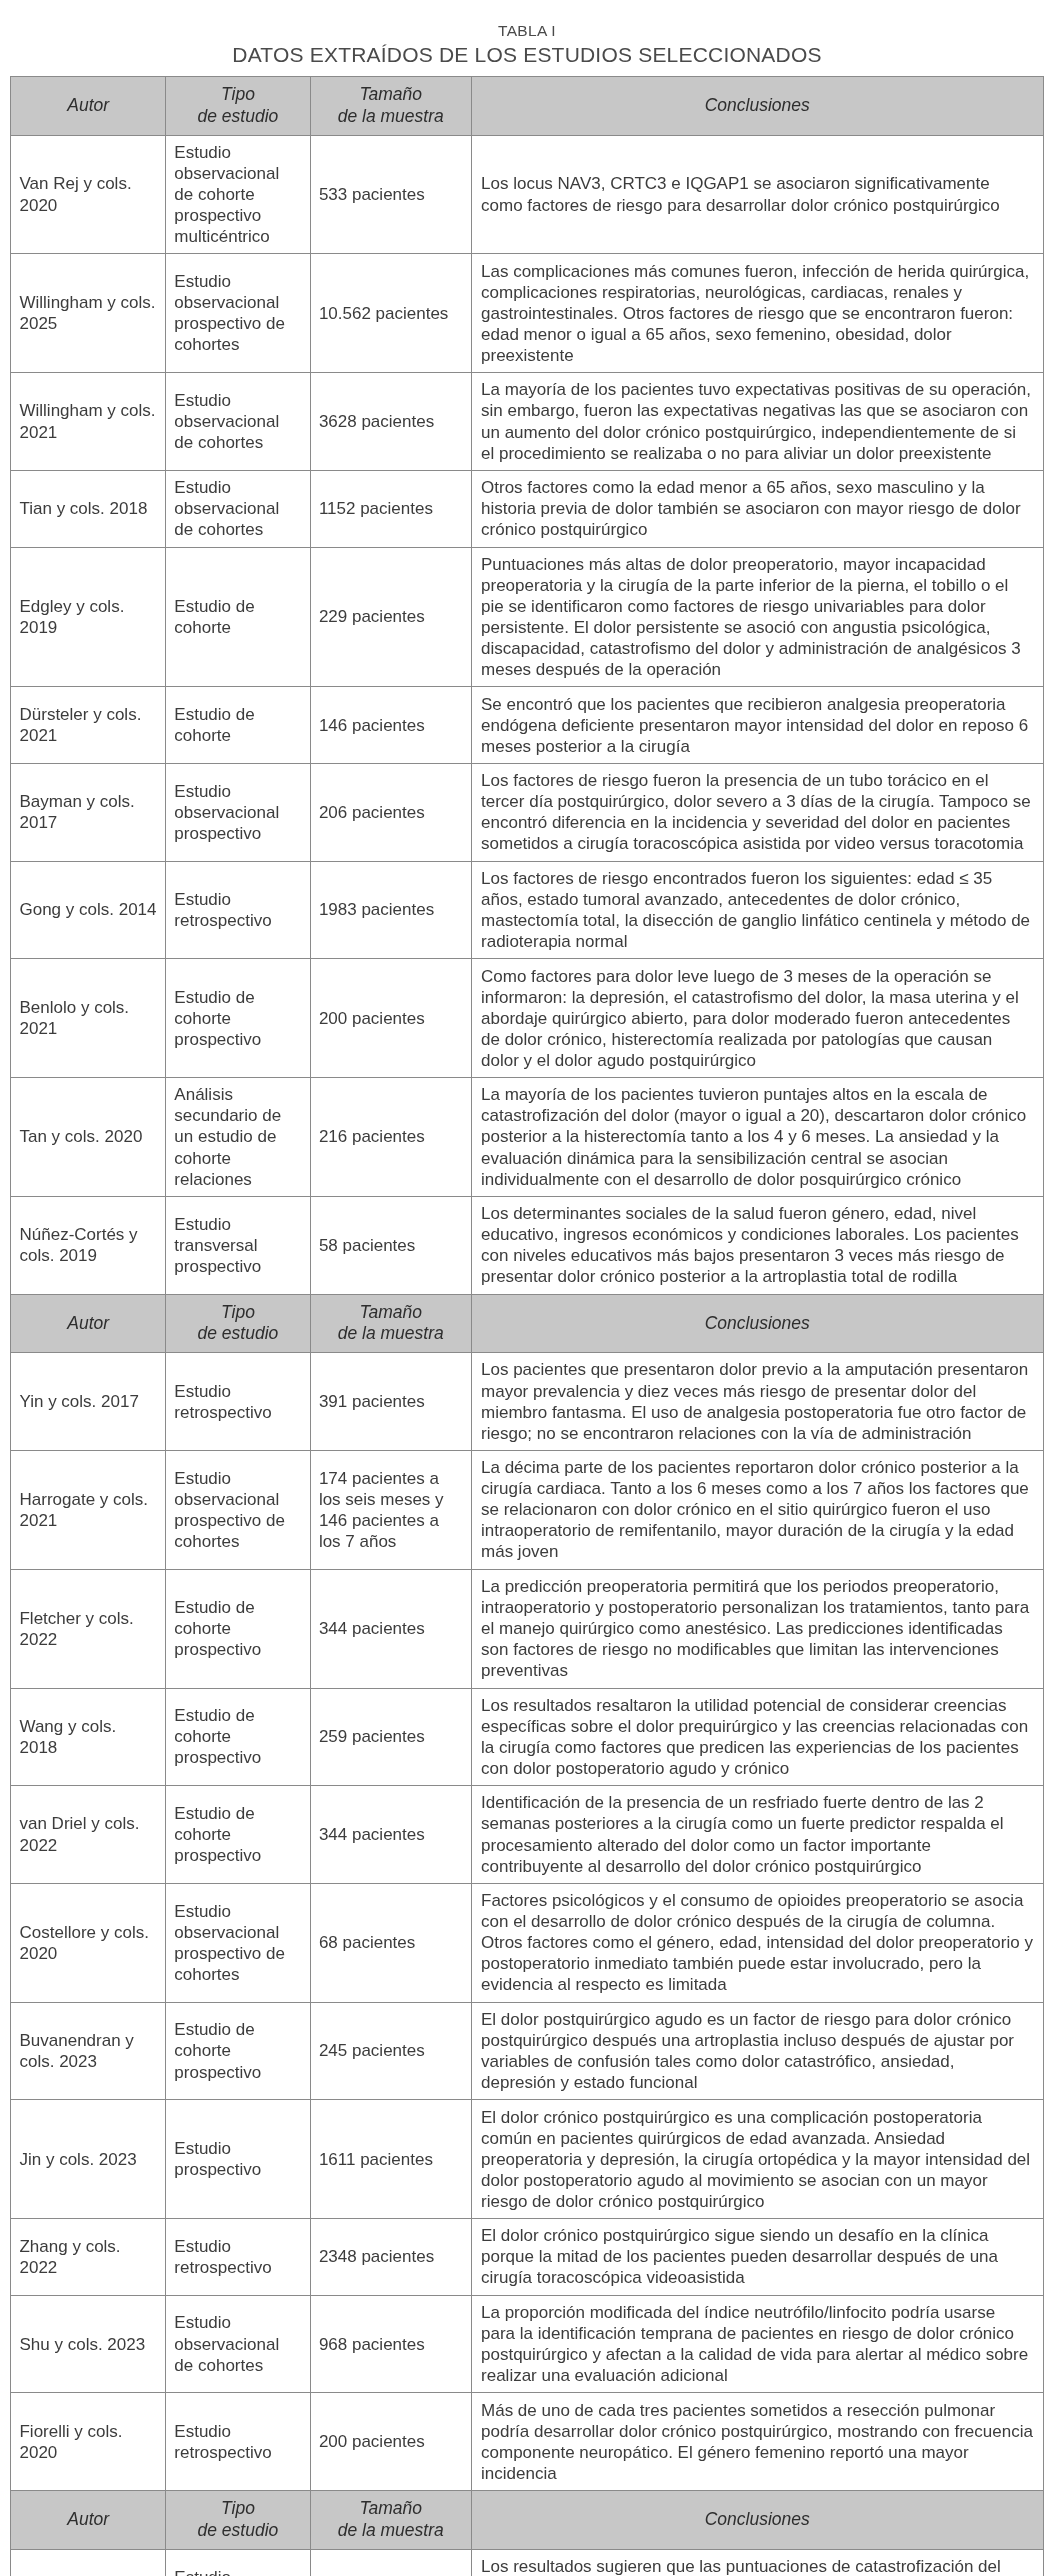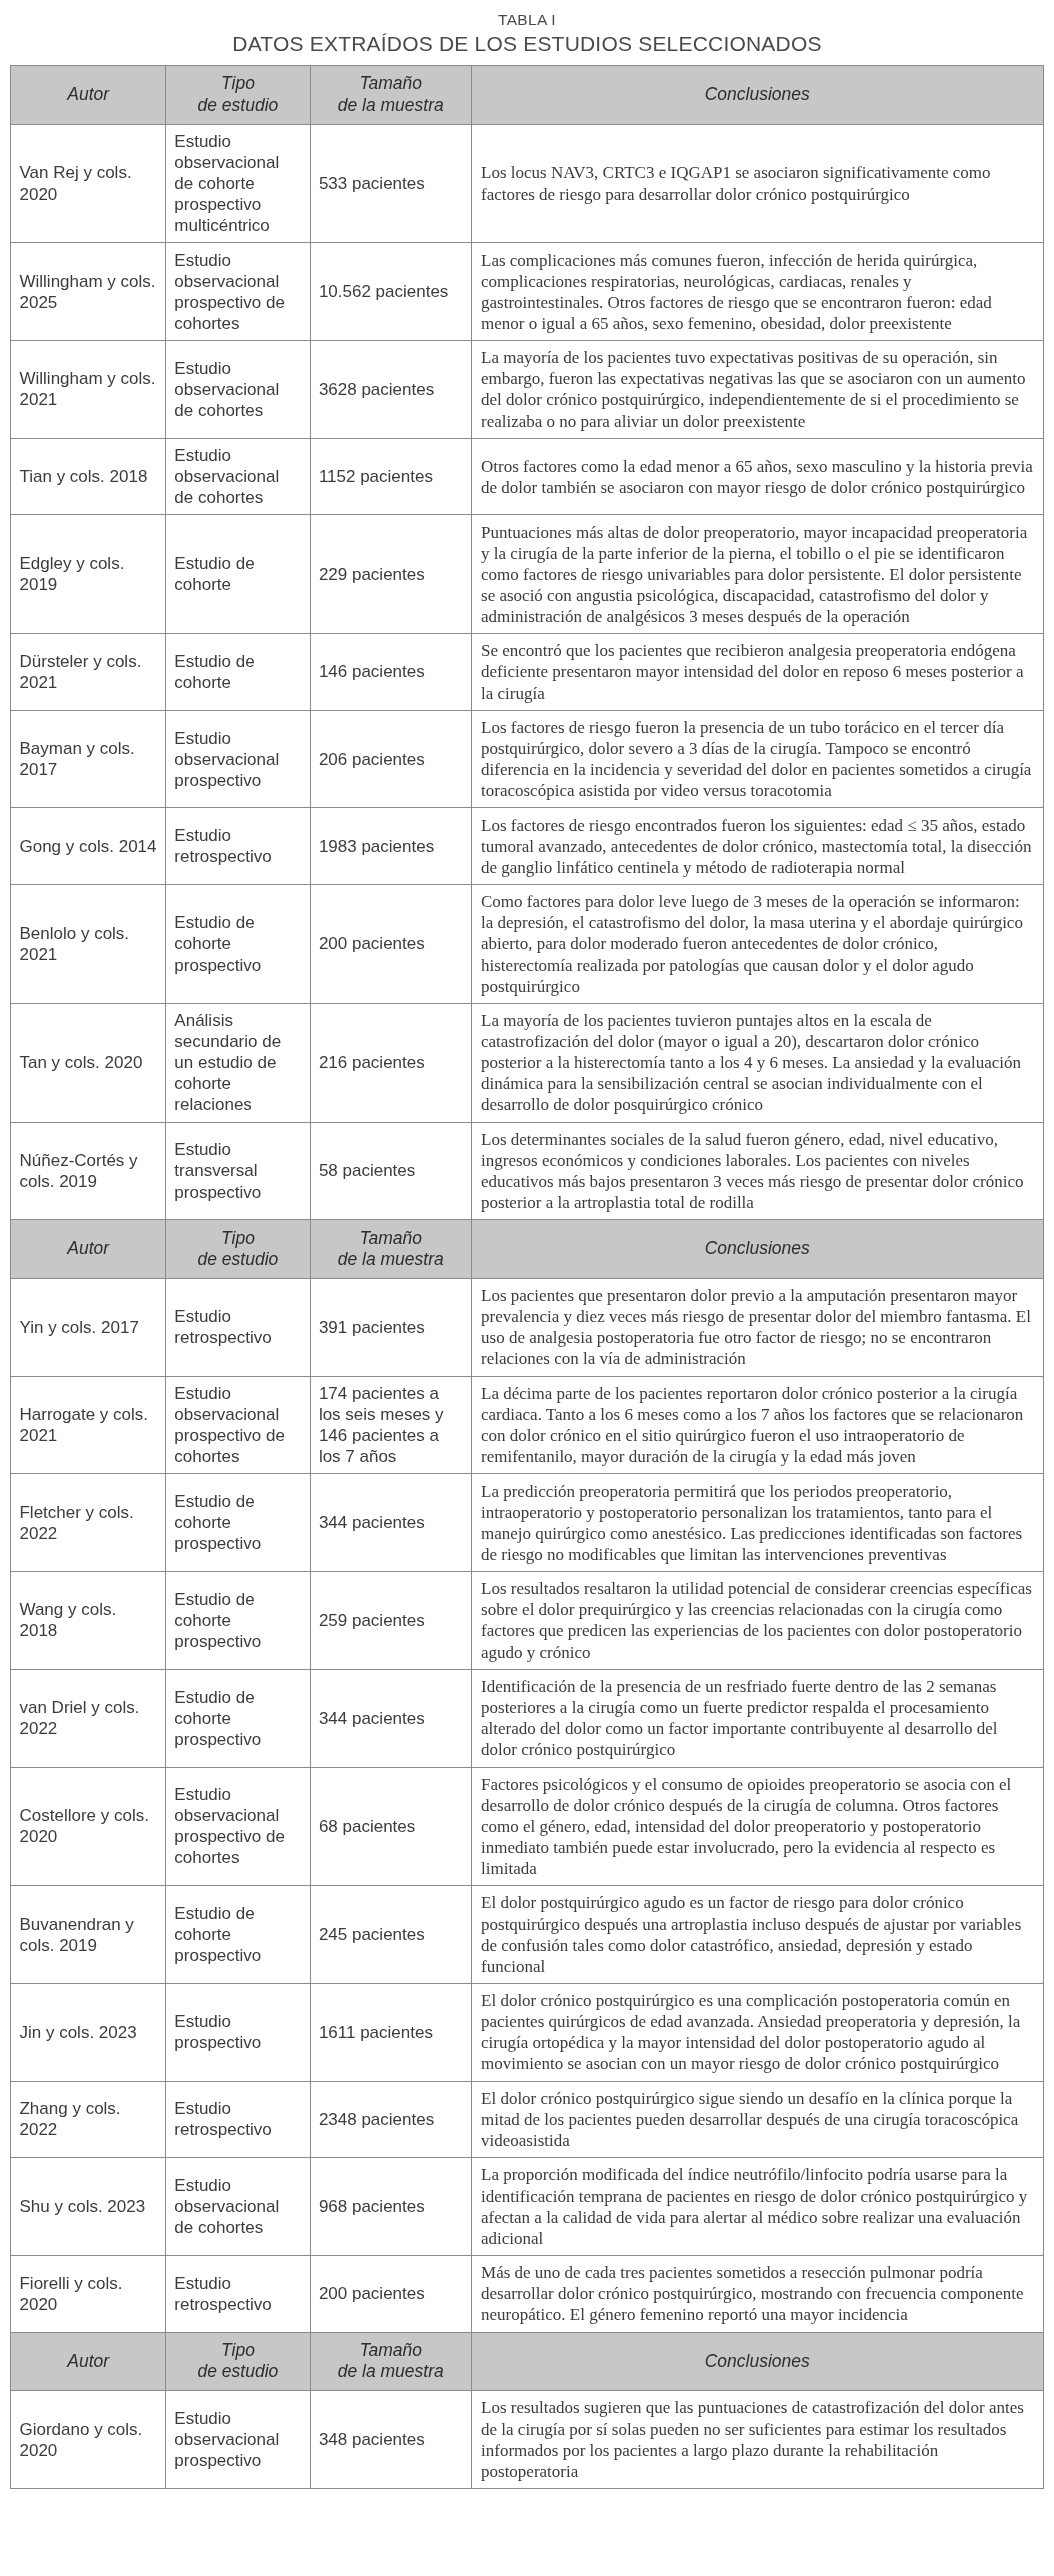--- a/index.html
+++ b/index.html
@@ -4,21 +4,21 @@
 <style>
   * { box-sizing: border-box; margin: 0; padding: 0; }
   html, body { background: #ffffff; }
   body {
     width: 1054px;
     min-height: 3228px;
     font-family: "Liberation Sans", sans-serif;
     color: #3c3c3c;
   }
   .page { padding: 10.3px 10.3px 31px 10.3px; }
-  .title-block { text-align: center; margin-bottom: 7.2px; }
+  .title-block { text-align: center; margin-bottom: 7.2px; margin-top: 11px; }
   .table-title {
     font-size: 15.5px;
     color: #4a4a4a;
     letter-spacing: 0.3px;
     line-height: 1.3;
   }
   .table-subtitle {
     font-size: 21px;
     color: #4a4a4a;
     letter-spacing: 0.2px;
@@ -47,21 +47,21 @@
     color: #2e2e2e;
     white-space: pre-line;
     padding: 7.2px 5.2px;
     font-size: 17.5px;
   }
   td {
     background: #ffffff;
     text-align: left;
     padding: 6.2px 8.2px;
   }
-  td.cell-conclusiones { padding: 6.2px 9.3px; font-family: Liberation Serif, serif; }
+  td.cell-conclusiones { padding: 6.2px 9.3px; }
 </style>
 </head>
 <body>
 
 <div class="page">
   <div class="title-block">
     <div class="table-title">TABLA I</div>
     <div class="table-subtitle">DATOS EXTRAÍDOS DE LOS ESTUDIOS SELECCIONADOS</div>
   </div>
 
@@ -204,21 +204,21 @@
   </tr>
 
   <tr class="data-row">
     <td class="cell-autor">Costellore y cols. 2020</td>
     <td class="cell-tipo">Estudio observacional prospectivo de cohortes</td>
     <td class="cell-tamano">68 pacientes</td>
     <td class="cell-conclusiones">Factores psicológicos y el consumo de opioides preoperatorio se asocia con el desarrollo de dolor crónico después de la cirugía de columna. Otros factores como el género, edad, intensidad del dolor preoperatorio y postoperatorio inmediato también puede estar involucrado, pero la evidencia al respecto es limitada</td>
   </tr>
 
   <tr class="data-row">
-    <td class="cell-autor">Buvanendran y cols. 2019</td>
+    <td class="cell-autor">Buvanendran y cols. 2023</td>
     <td class="cell-tipo">Estudio de cohorte prospectivo</td>
     <td class="cell-tamano">245 pacientes</td>
     <td class="cell-conclusiones">El dolor postquirúrgico agudo es un factor de riesgo para dolor crónico postquirúrgico después una artroplastia incluso después de ajustar por variables de confusión tales como dolor catastrófico, ansiedad, depresión y estado funcional</td>
   </tr>
 
   <tr class="data-row">
     <td class="cell-autor">Jin y cols. 2023</td>
     <td class="cell-tipo">Estudio prospectivo</td>
     <td class="cell-tamano">1611 pacientes</td>
     <td class="cell-conclusiones">El dolor crónico postquirúrgico es una complicación postoperatoria común en pacientes quirúrgicos de edad avanzada. Ansiedad preoperatoria y depresión, la cirugía ortopédica y la mayor intensidad del dolor postoperatorio agudo al movimiento se asocian con un mayor riesgo de dolor crónico postquirúrgico</td>

